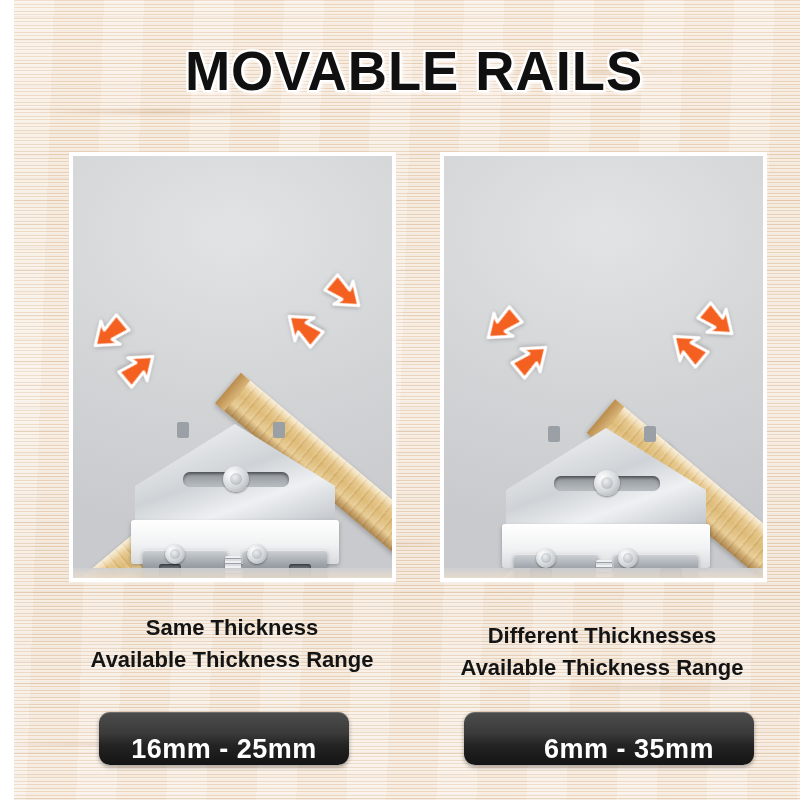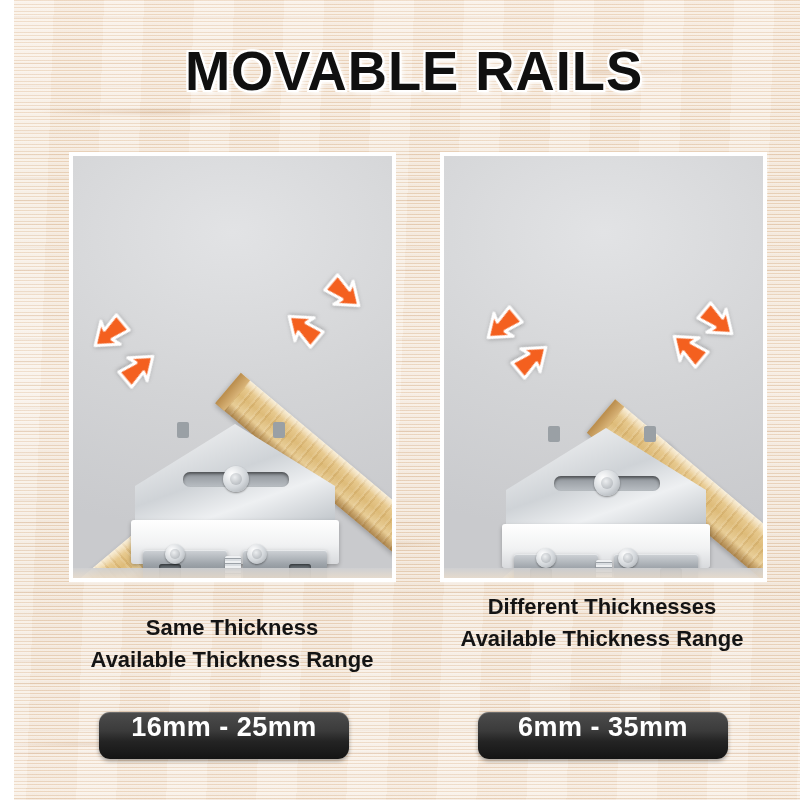--- a/index.html
+++ b/index.html
@@ -169,38 +169,38 @@
   .arrow svg{display:block;width:100%;height:100%;
     filter:drop-shadow(0 1px 2px rgba(0,0,0,.25));}
 
   
   .caption{
     position:absolute;width:340px;text-align:center;
     font-size:22px;font-weight:700;color:#141414;line-height:32px;
     font-family:"Liberation Sans","DejaVu Sans",sans-serif;
   }
   #caption-left{left:48px;top:612px;}
-  #caption-right{left:418px;top:591px;}
+  #caption-right{left:418px;top:620px;}
   .caption .l1{display:block;}
   .caption .l2{display:block;text-align:center;}
 
   
   .badge{
-    position:absolute;height:47px;width:250px;
+    position:absolute;height:53px;width:250px;
     border-radius:11px;
     background:linear-gradient(180deg,#4c4c4c 0%,#3b3b3b 40%,#242424 62%,#141414 100%);
     box-shadow:0 2px 4px rgba(0,0,0,.35), inset 0 1px 0 rgba(255,255,255,.18);
-    display:flex;align-items:flex-start;justify-content:center;
+    display:flex;align-items:flex-end;justify-content:center;
   }
   .badge span{
     color:#ffffff;font-size:27px;font-weight:700;letter-spacing:.5px;
     font-family:"Liberation Sans","DejaVu Sans",sans-serif;
   }
   #badge-left{left:85px;top:712px;}
-  #badge-right{left:464px;top:712px;}
+  #badge-right{left:450px;top:712px;padding-left:40px;}
 </style>
 </head>
 <body>
 
 <div id="stage">
   <div class="wood-grain"></div>
   <div class="wood-knots"></div>
 
   <div id="title">MOVABLE RAILS</div>
 

